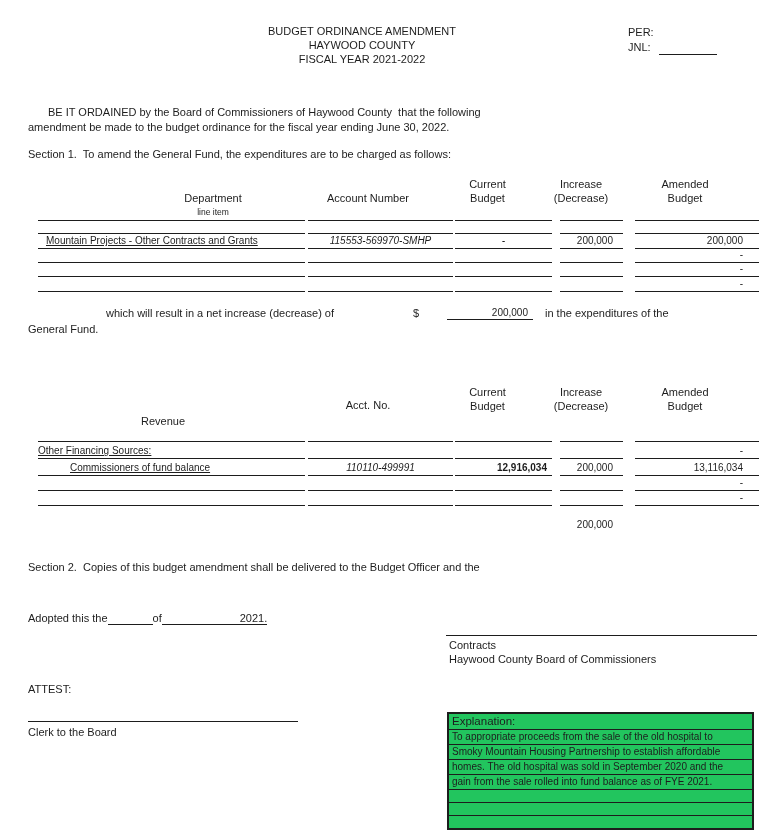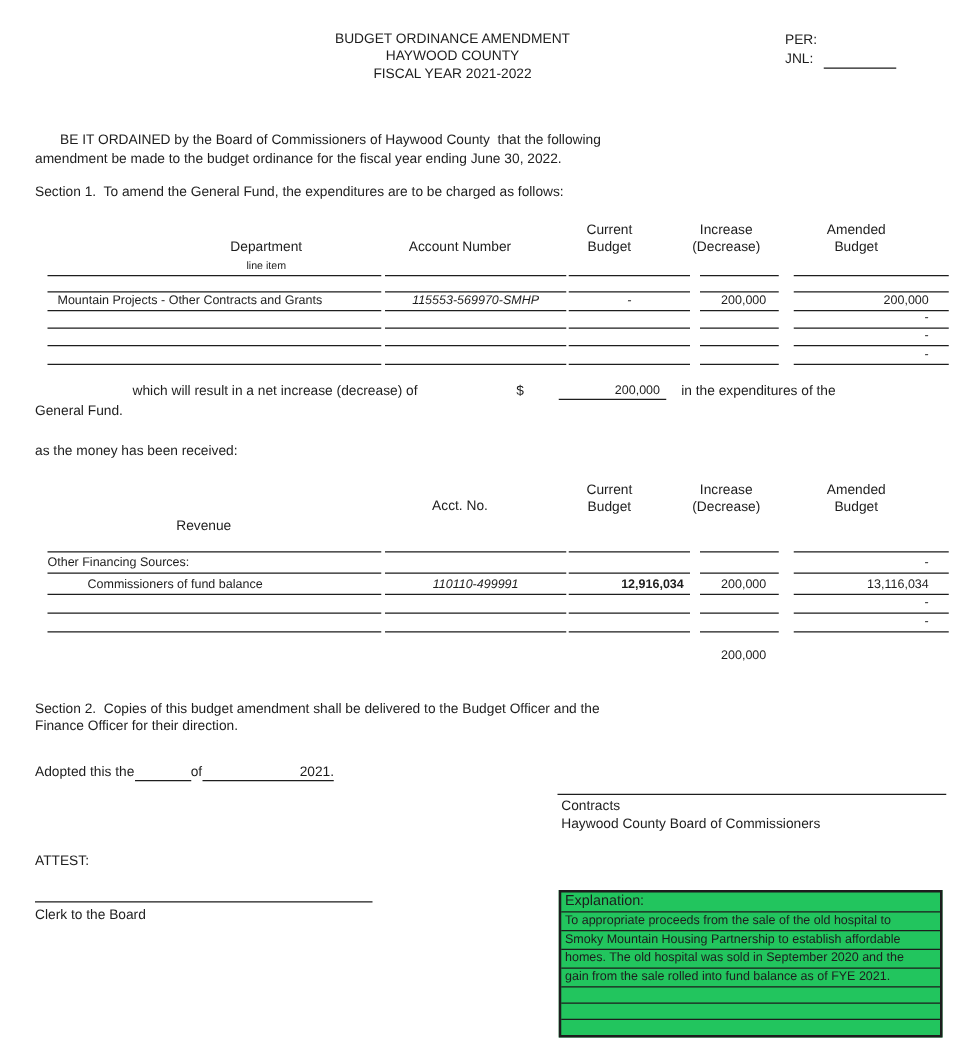--- a/index.html
+++ b/index.html
@@ -22,21 +22,21 @@
   .tline { position:absolute; left:0; width:100%; height:1px; }
   .tline span { position:absolute; top:0; height:1px; background:#1d1d1d; }
 
   .trow { position:absolute; left:0; width:100%; }
   .cell {
     position:absolute; top:0; bottom:0; box-sizing:border-box;
     border-bottom:1px solid #1d1d1d; display:flex; align-items:flex-end;
     font-size:10px; padding-bottom:2px; overflow:hidden;
   }
   .tb .cell { border-top:1px solid #1d1d1d; }
-  .al { justify-content:flex-start; padding-left:8px; }
+  .al { justify-content:flex-start; padding-left:8px;text-decoration:underline; }
   .pl0  { padding-left:0; }
   .pl32 { padding-left:32px; }
   .ac { justify-content:center;font-style:italic; }
   .ar { justify-content:flex-end; }
   .c3.ar { padding-right:5px;font-weight:bold; }
   .c4.ar { padding-right:10px; }
   .c5.ar { padding-right:16px; }
 
   .hdr { position:absolute; text-align:center; line-height:13.5px; }
   .sub { font-size:8.5px;text-align:center; }
@@ -127,21 +127,20 @@
     <div class="cell c5 ar">-</div>
   </div>
 
   <div class="abs" style="left:106px;top:307px">which will result in a net increase (decrease) of</div>
   <div class="abs" style="left:413px;top:307px">$</div>
   <div class="abs underlined" style="left:447px;top:305px;width:86px;height:15px;text-align:right;padding-right:5px;box-sizing:border-box;font-size:10px;line-height:15px">200,000</div>
   <div class="abs" style="left:545px;top:307px">in the expenditures of the</div>
   <div class="abs" style="left:28px;top:323px">General Fund.</div>
 
   <div class="abs" style="left:28px;top:354px;width:535px;line-height:14px">
-    <div class="pre">as the money has been received:</div>
   </div>
 
   <div class="hdr" style="left:440px;top:386px;width:95px">
     <div>Current</div>
     <div>Budget</div>
   </div>
   <div class="hdr" style="left:540px;top:386px;width:82px">
     <div>Increase</div>
     <div>(Decrease)</div>
   </div>
@@ -186,21 +185,20 @@
     <div class="cell c2 ac"></div>
     <div class="cell c3 ar"></div>
     <div class="cell c4 ar"></div>
     <div class="cell c5 ar">-</div>
   </div>
 
   <div class="abs" style="left:560px;top:519px;width:63px;text-align:right;padding-right:10px;box-sizing:border-box;font-size:10px">200,000</div>
 
   <div class="abs" style="left:28px;top:560px;width:545px;line-height:14px">
     <div class="pre">Section 2.  Copies of this budget amendment shall be delivered to the Budget Officer and the</div>
-    <div class="pre">Finance Officer for their direction.</div>
   </div>
 
   <div class="abs" style="left:28px;top:611px">
     <span>Adopted this the</span><span class="blank" style="width:45px"></span><span>of</span><span class="blank" style="width:78px"></span><span class="underlined">2021.</span>
   </div>
 
   <div class="rule" style="left:446px;top:635px;width:311px"></div>
   <div class="abs" style="left:449px;top:639px">Contracts</div>
   <div class="abs" style="left:449px;top:653px">Haywood County Board of Commissioners</div>
 

